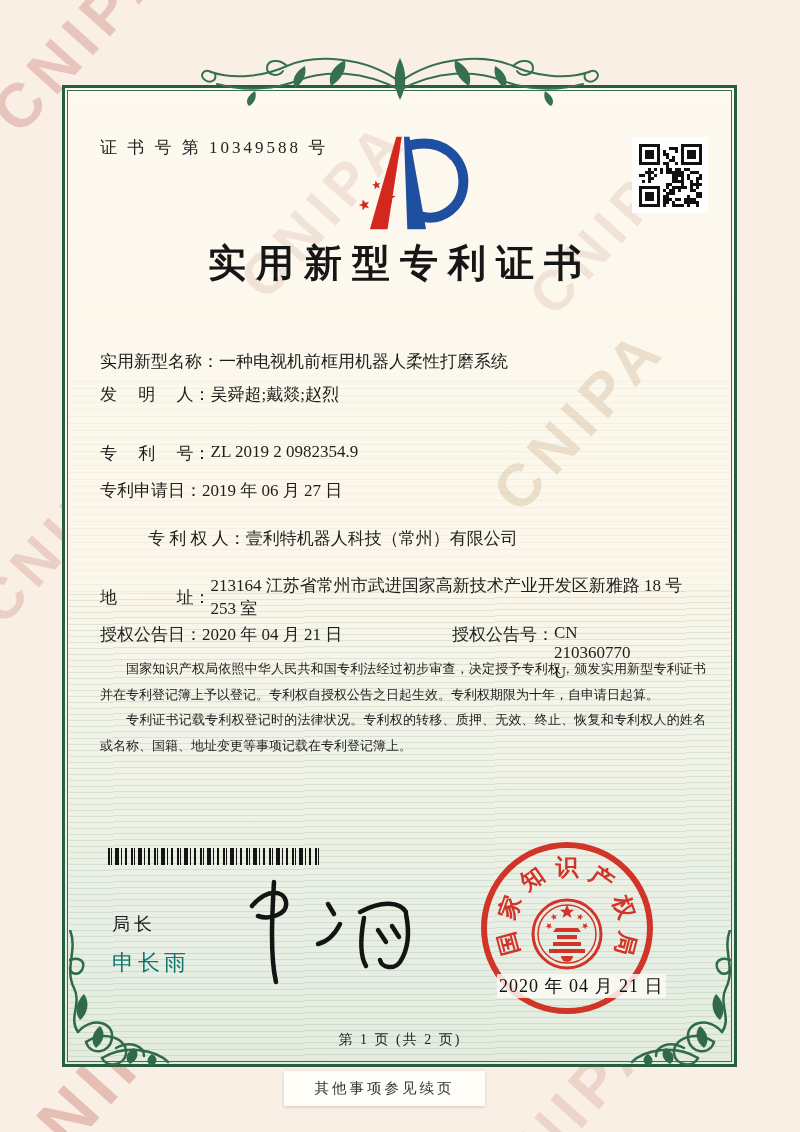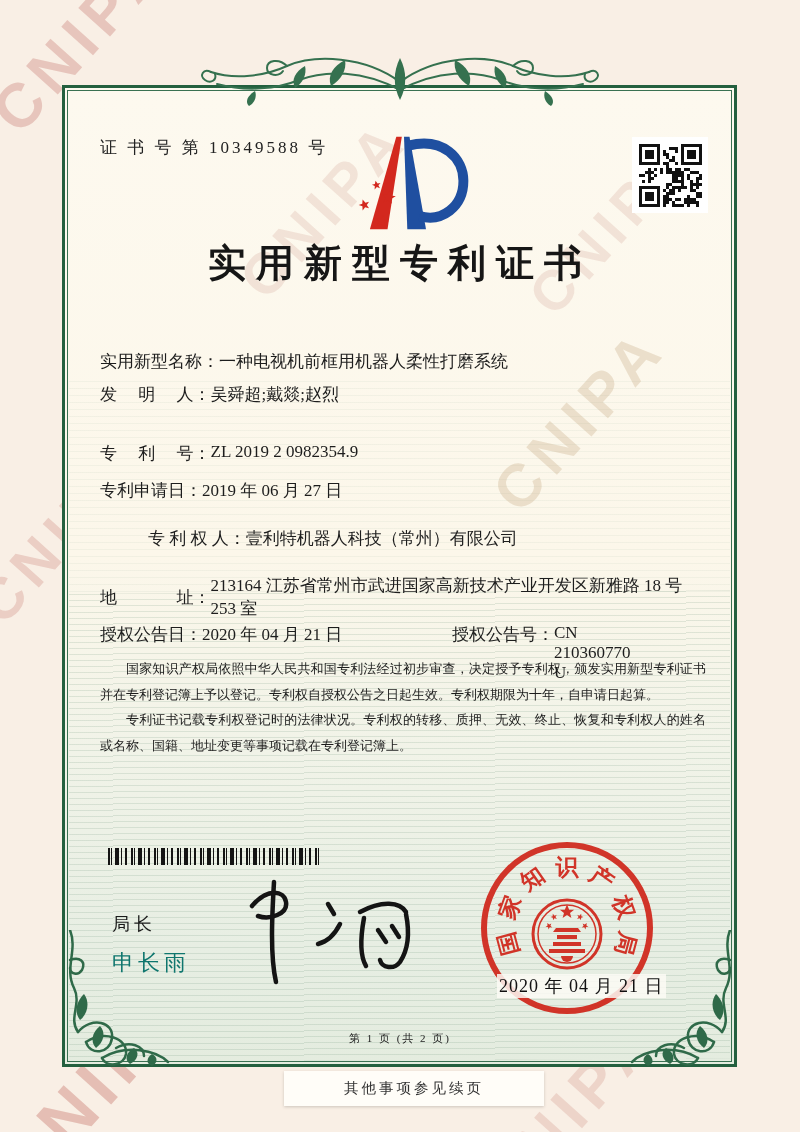--- a/index.html
+++ b/index.html
@@ -65,23 +65,23 @@
       background:repeating-linear-gradient(90deg,
         #141414 0 2px, transparent 2px 3px, #141414 3px 4px, transparent 4px 7px,
         #141414 7px 11px, transparent 11px 13px, #141414 13px 14px, transparent 14px 17px,
         #141414 17px 19px, transparent 19px 23px); }
   .issuer-title { position:absolute; left:112px; top:912px; font-size:18px; letter-spacing:4px; color:#1a1a1a; z-index:5; }
   .issuer-name  { position:absolute; left:112px; top:948px; font-size:22px; letter-spacing:4px; color:#0f766e; z-index:5; }
   .signature { position:absolute; left:222px; top:876px; width:215px; height:112px; z-index:6; }
   .seal { position:absolute; left:477px; top:838px; width:180px; height:180px; z-index:6; opacity:.95; }
   .seal-date { position:absolute; left:497px; top:974px; font-size:18px; color:#111; letter-spacing:1px;
                background:rgba(252,250,244,.85); padding:0 2px; z-index:7; white-space:nowrap; }
-  .page-num { position:absolute; left:0; right:0; top:1031px; text-align:center; font-size:11px;
+  .page-num { position:absolute; left:0; right:0; top:1031px; text-align:center; font-size:14px;
               letter-spacing:2px; color:#222; z-index:5; }
-  .footer-note { position:absolute; left:284px; top:1071px; width:260px; height:35px; background:#fffdf8;
+  .footer-note { position:absolute; left:284px; top:1071px; width:201px; height:35px; background:#fffdf8;
                  box-shadow:0 1px 3px rgba(0,0,0,.18); display:flex; align-items:center; justify-content:center;
                  font-size:14.5px; letter-spacing:3px; color:#333; z-index:5; }
 </style>
 </head>
 <body>
 
 <div class="page">
 
   <div class="wm wm-a">CNIPA</div>
   <div class="wm wm-b">CNIPA</div>

